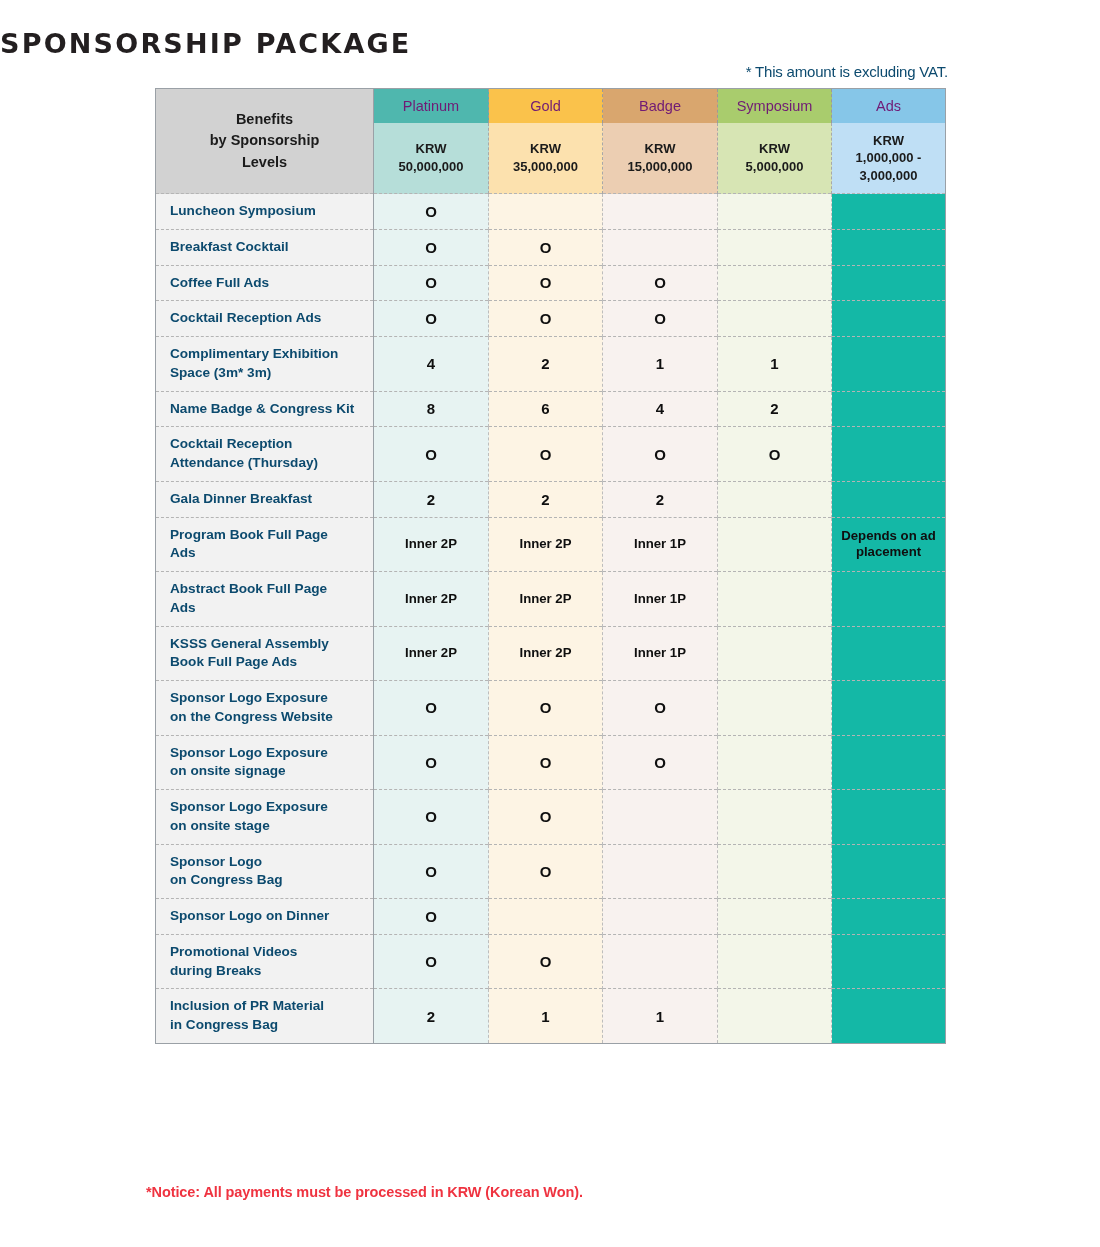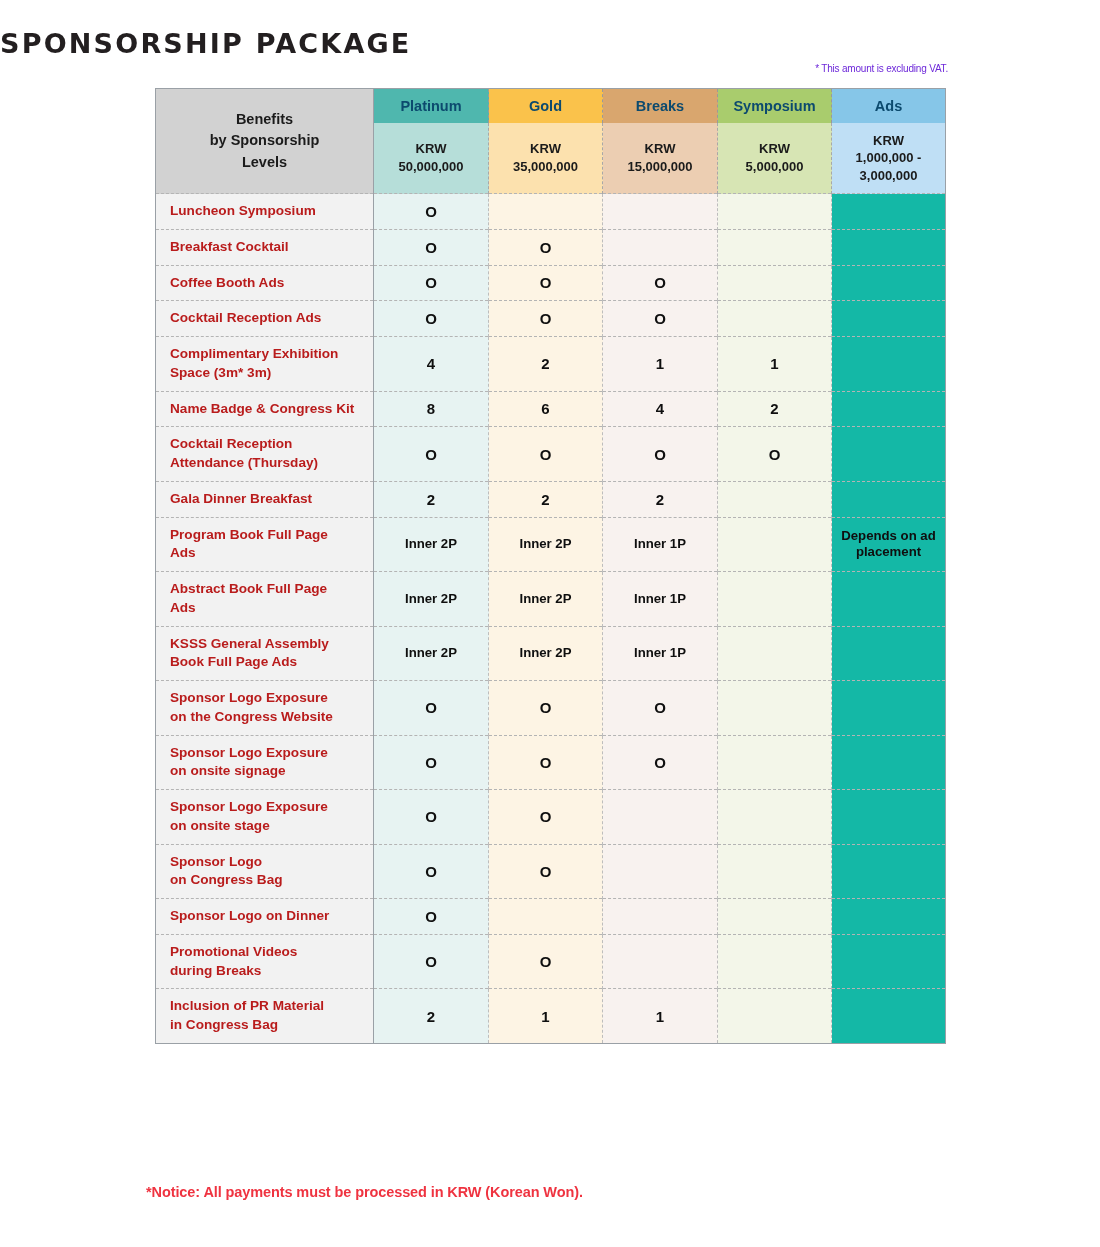--- a/index.html
+++ b/index.html
@@ -23,22 +23,22 @@
     letter-spacing: 2.2px;
     color: #231f20;
     padding-top: 28px;
     font-family: "DejaVu Sans", sans-serif;
   }
 
   .vat-note {
     position: absolute;
     top: 63px;
     right: 152px;
-    font-size: 10px;
-    color: #6d28d9;
+    font-size: 15px;
+    color: #0c4a6e;
     font-weight: 500;
     letter-spacing: -0.2px;
   }
 
   .table-wrap {
     position: absolute;
     left: 155px;
     top: 88px;
     width: 790px;
   }
@@ -64,22 +64,22 @@
     font-size: 14.5px;
     font-weight: bold;
     line-height: 1.45;
     color: #1b1b1b;
     border-right: 1px solid #9aa0a6;
     padding: 6px 4px;
   }
   .hdr-tier {
     text-align: center;
     font-size: 14.5px;
-    font-weight: bold;
-    color: #0c4a6e;
+    font-weight: normal;
+    color: #701a75;
     height: 30px;
     padding: 2px 2px;
     border-right: 1px dashed #9a9a9a;
   }
   .hdr-tier:last-child { border-right: none; }
   .hdr-price {
     text-align: center;
     font-size: 13px;
     font-weight: bold;
     color: #1b1b1b;
@@ -102,21 +102,21 @@
   .p-exh    { background: #d7e5b4; }
   .p-ads    { background: #bfdff5; }
 
   
   tbody tr { border-top: 1px dashed #b4b4b4; }
 
   td.lbl {
     background: #f2f2f2;
     font-size: 13.6px;
     font-weight: bold;
-    color: #b91c1c;
+    color: #0c4a6e;
     line-height: 1.38;
     padding: 8px 10px 8px 14px;
     border-right: 1px solid #9aa0a6;
     vertical-align: middle;
   }
   td.val {
     text-align: center;
     vertical-align: middle;
     font-size: 15px;
     font-weight: bold;
@@ -161,21 +161,21 @@
         <col class="c-gold">
       <col class="c-bronze">
         <col class="c-exh">
         <col class="c-ads">
     </colgroup>
     <thead>
       <tr>
         <th class="hdr-benefit" rowspan="2">Benefits<br>by Sponsorship<br>Levels</th>
         <th class="hdr-tier t-plat">Platinum</th>
         <th class="hdr-tier t-gold">Gold</th>
-        <th class="hdr-tier t-bronze">Breaks</th>
+        <th class="hdr-tier t-bronze">Badge</th>
         <th class="hdr-tier t-exh">Symposium</th>
         <th class="hdr-tier t-ads">Ads</th>
       </tr>
       <tr>
         <th class="hdr-price p-plat">KRW<br>50,000,000</th>
         <th class="hdr-price p-gold">KRW<br>35,000,000</th>
         <th class="hdr-price p-bronze">KRW<br>15,000,000</th>
         <th class="hdr-price p-exh">KRW<br>5,000,000</th>
         <th class="hdr-price p-ads">KRW<br>1,000,000 -<br>3,000,000</th>
       </tr>
@@ -191,21 +191,21 @@
         </tr>
         <tr>
           <td class="lbl">Breakfast Cocktail</td>
           <td class="val b-plat">O</td>
           <td class="val b-gold">O</td>
           <td class="val b-bronze"></td>
           <td class="val b-exh"></td>
           <td class="val b-ads"></td>
         </tr>
         <tr>
-          <td class="lbl">Coffee Booth Ads</td>
+          <td class="lbl">Coffee Full Ads</td>
           <td class="val b-plat">O</td>
           <td class="val b-gold">O</td>
           <td class="val b-bronze">O</td>
           <td class="val b-exh"></td>
           <td class="val b-ads"></td>
         </tr>
         <tr>
           <td class="lbl">Cocktail Reception Ads</td>
           <td class="val b-plat">O</td>
           <td class="val b-gold">O</td>

